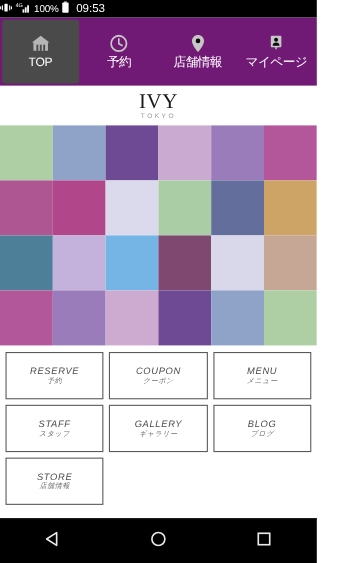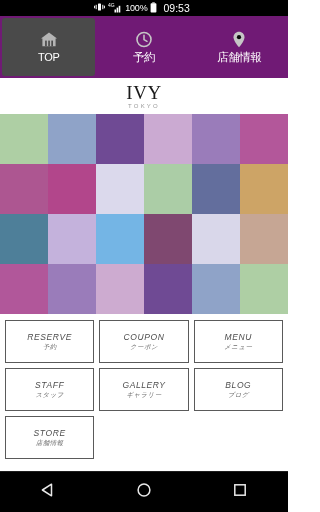--- a/index.html
+++ b/index.html
@@ -23,21 +23,21 @@
     flex-direction: column;
   }
 
   
   .statusbar {
     height: 16px;
     background: #000000;
     color: #ffffff;
     display: flex;
     align-items: center;
-    justify-content: center;
+    justify-content: flex-start;
     padding-right: 4px;
     box-sizing: border-box;
     font-size: 9.5px;
     line-height: 1;
     flex: 0 0 auto;
   }
   .sb-group {
     display: flex;
     align-items: center;
     gap: 3px;
@@ -269,20 +269,31 @@
     <div class="tab jp">
       <span class="tab-icon">
         <svg width="18" height="17" viewBox="0 0 18 17">
           <path d="M9 0.8 C5.9 0.8 3.5 3.2 3.5 6.3 C3.5 10.4 9 16.3 9 16.3 C9 16.3 14.5 10.4 14.5 6.3 C14.5 3.2 12.1 0.8 9 0.8 Z" fill="#c6c6c6"></path>
           <circle cx="9" cy="6.2" r="2.1" fill="#0a0a0a"></circle>
         </svg>
       </span>
       <span class="tab-label">店舗情報</span>
     </div>
 
+    <div class="tab jp tab-mypage">
+      <span class="tab-icon">
+        <svg width="18" height="17" viewBox="0 0 18 17">
+          <rect x="4.2" y="1.5" width="9.6" height="10.4" rx="0.8" fill="#c6c6c6"></rect>
+          <circle cx="9" cy="5.2" r="1.8" fill="#0a0a0a"></circle>
+          <path d="M5.9 10.6 C5.9 8.6 7.3 7.6 9 7.6 C10.7 7.6 12.1 8.6 12.1 10.6 Z" fill="#0a0a0a"></path>
+          <path d="M7.6 11.9 L10.4 11.9 L9 14.2 Z" fill="#c6c6c6"></path>
+        </svg>
+      </span>
+      <span class="tab-label">マイページ</span>
+    </div>
 
   </div>
 
   <div class="content">
 
     <div class="logo-wrap">
       <div class="logo-main">IVY</div>
       <div class="logo-sub">TOKYO</div>
     </div>
 

